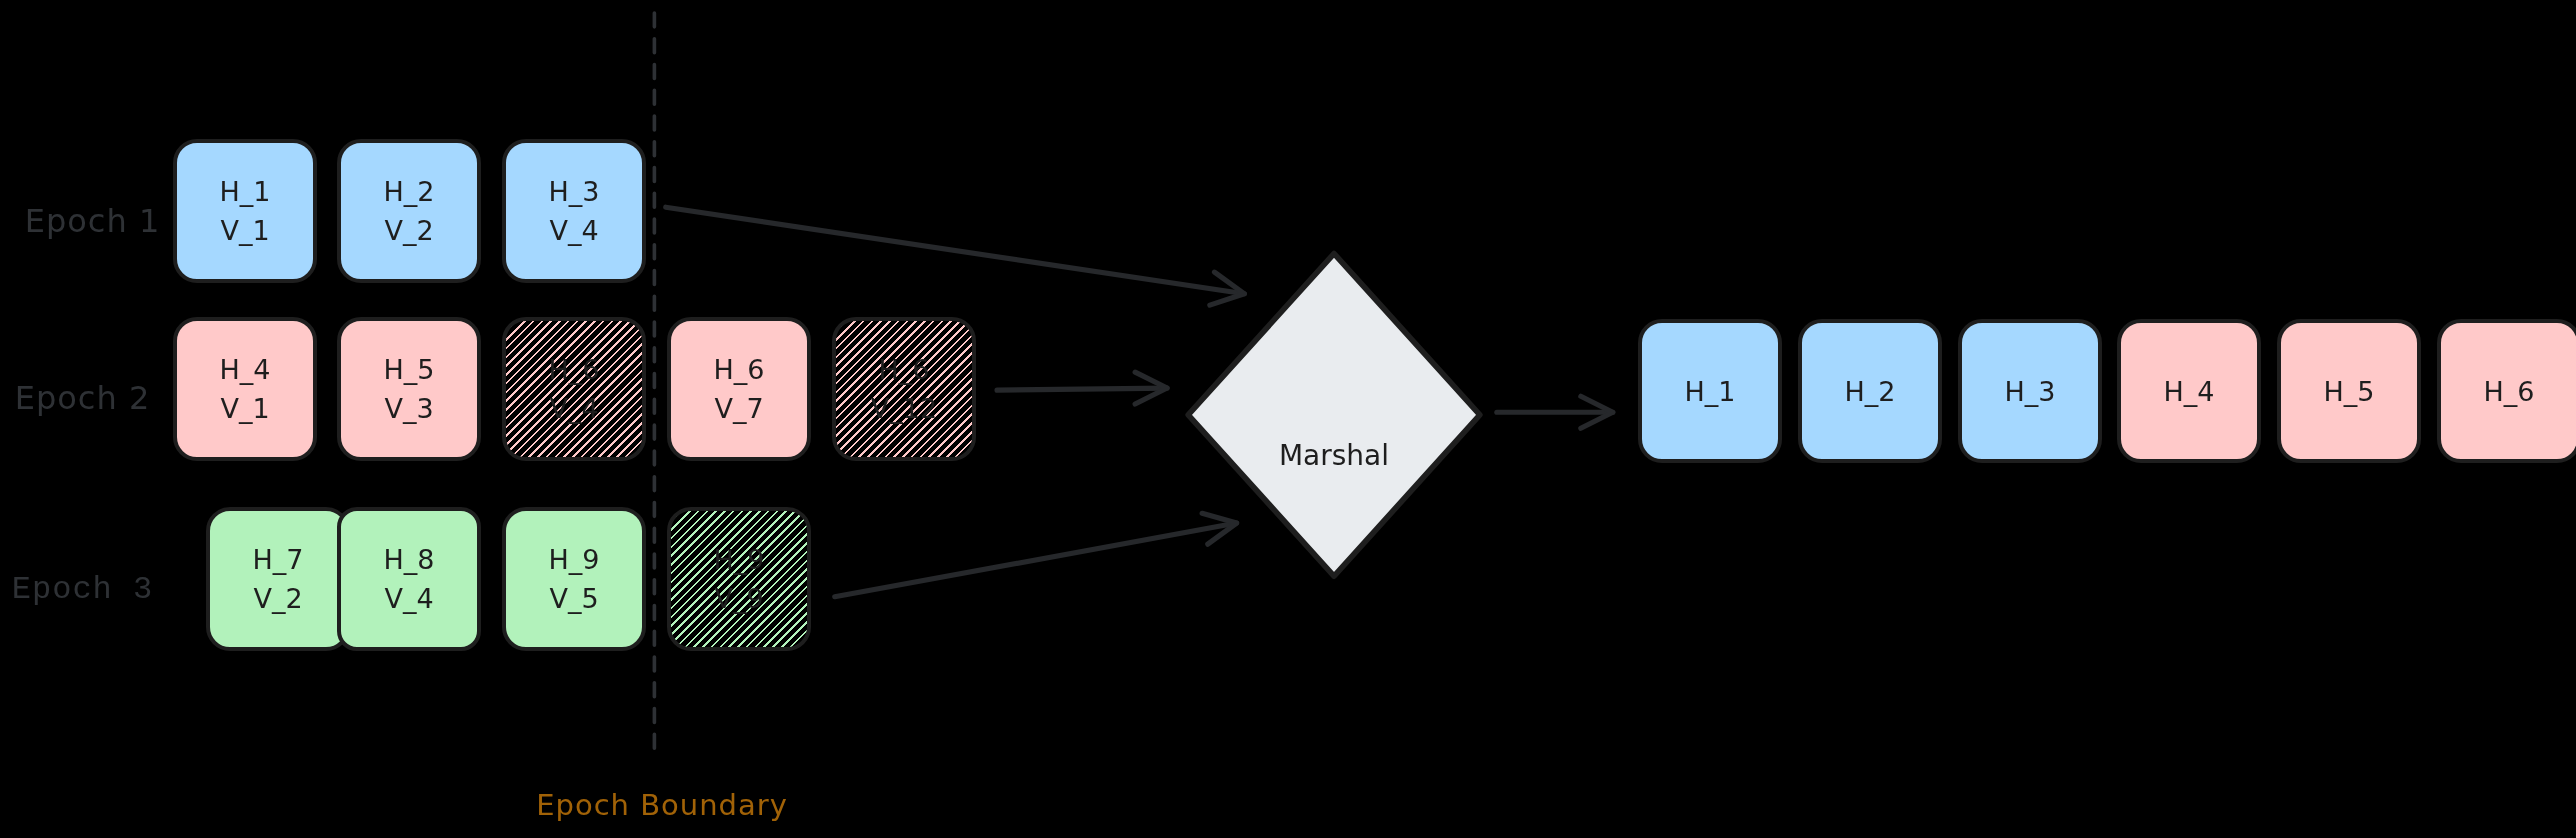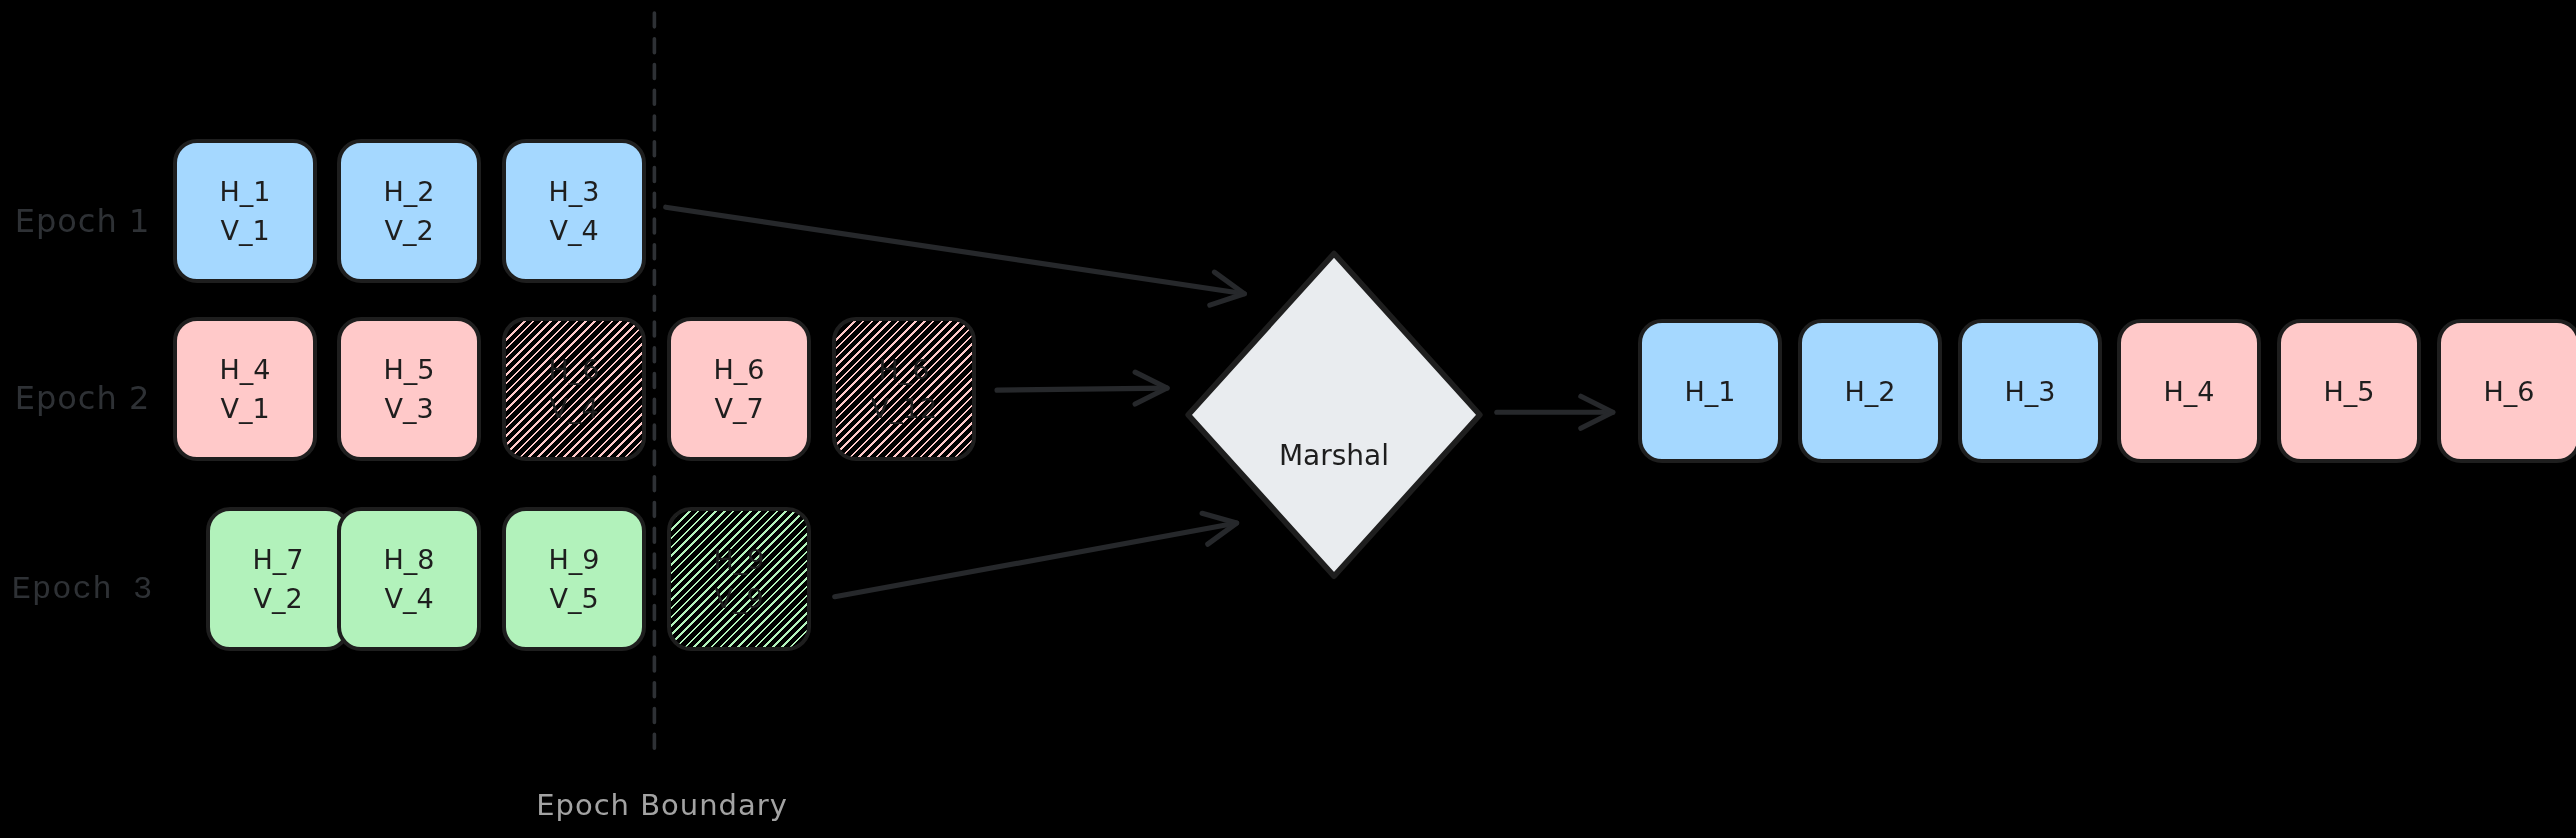--- a/index.html
+++ b/index.html
@@ -59,21 +59,21 @@
     font-size:28px;
     color:#1e1e1e;
     margin-top:40px;
   }
   .boundary-label{
     position:absolute;
     left:662px;top:805px;
     transform:translate(-50%,-50%);
     font-size:29px;
     letter-spacing:1px;
-    color:#a3a3a3;
+    color:#a16207;
     white-space:nowrap;
   }
 </style>
 </head>
 <body>
 
 <div id="canvas">
 
   <svg id="overlay" width="3072" height="839" viewBox="0 0 5962 1628" xmlns="http://www.w3.org/2000/svg">
 
@@ -96,21 +96,21 @@
       <path d="M2333,996 L2400,1015 L2344,1056"></path>
     </g>
 
     <g stroke="#26282b" stroke-width="10" fill="none" stroke-linecap="round" stroke-linejoin="round">
       <path d="M2905,800 L3130,800"></path>
       <path d="M3068,769 L3130,800 L3068,831"></path>
     </g>
   </svg>
 
   <div id="rows">
-      <div class="epoch-label" style="left: 0px; top: 221px;">Epoch 1</div>
+      <div class="epoch-label" style="left: 10px; top: 221px;">Epoch 1</div>
       <div class="node" style="left: 173px; top: 139px; --c: #a5d8ff;">
         <div class="bline">H_1</div>
         <div class="bline">V_1</div>
       </div>
       <div class="node" style="left: 337px; top: 139px; --c: #a5d8ff;">
         <div class="bline">H_2</div>
         <div class="bline">V_2</div>
       </div>
       <div class="node" style="left: 502px; top: 139px; --c: #a5d8ff;">
         <div class="bline">H_3</div>
@@ -135,21 +135,21 @@
       </div>
       <div class="node hatched" style="left: 832px; top: 317px; --c: #ffc9c9;">
         <div class="bline">H_6</div>
         <div class="bline">V_12</div>
       </div>
       <div class="epoch-label" style="left: 0px; top: 589px; font-family: Liberation Mono, monospace;">Epoch 3</div>
       <div class="node" style="left: 173px; top: 507px; margin-left: 33px; --c: #b2f2bb;">
         <div class="bline">H_7</div>
         <div class="bline">V_2</div>
       </div>
-      <div class="node" style="left: 337px; top: 507px; --c: #b2f2bb;">
+      <div class="node" style="left: 337px; top: 507px; border-radius: 20px; --c: #b2f2bb;">
         <div class="bline">H_8</div>
         <div class="bline">V_4</div>
       </div>
       <div class="node" style="left: 502px; top: 507px; --c: #b2f2bb;">
         <div class="bline">H_9</div>
         <div class="bline">V_5</div>
       </div>
       <div class="node hatched" style="left: 667px; top: 507px; --c: #b2f2bb;">
         <div class="bline">H_9</div>
         <div class="bline">V_9</div>

